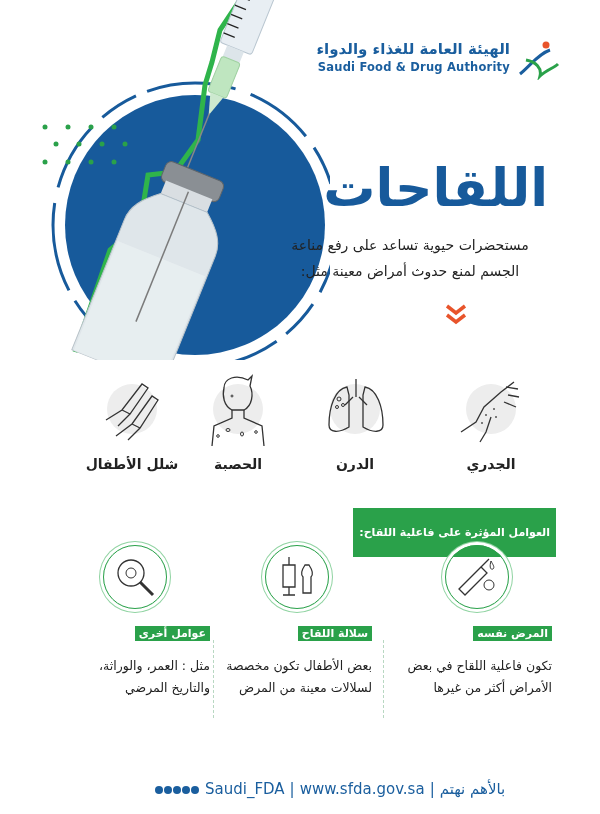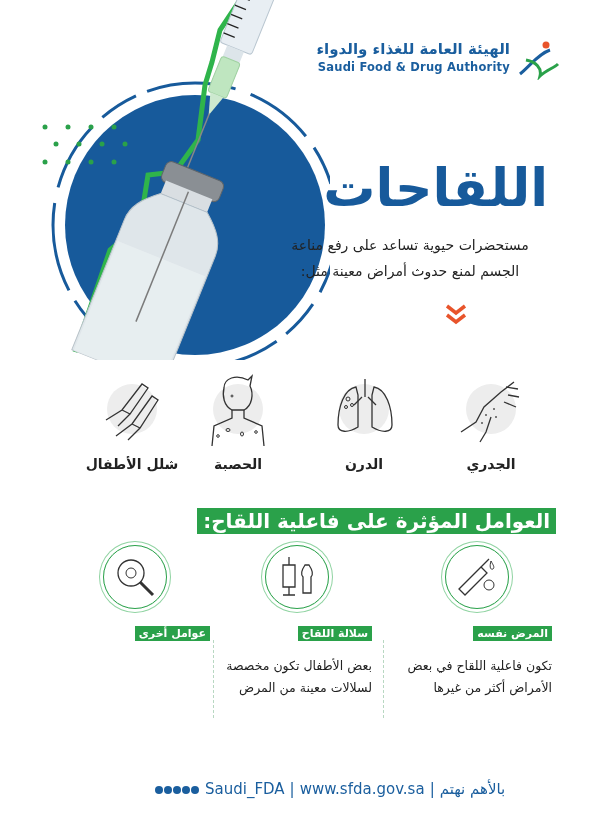--- a/index.html
+++ b/index.html
@@ -12,21 +12,21 @@
   
   .title{position:absolute;right:52px;top:158px;font-size:52px;font-weight:bold;color:#175a9b;direction:rtl;letter-spacing:2px;}
   .intro{position:absolute;right:60px;top:232px;width:260px;font-size:14px;line-height:26px;direction:rtl;text-align:center;color:#222;}
   .chev{position:absolute;left:444px;top:303px;}
   
   .disease{position:absolute;top:372px;width:120px;text-align:center;}
   .disease .icon{width:90px;height:80px;margin:0 auto;position:relative;}
   .disease .icon .halo{position:absolute;left:20px;top:12px;width:50px;height:50px;border-radius:50%;background:#ededed;}
   .disease .lbl{font-size:14px;font-weight:bold;margin-top:4px;direction:rtl;color:#222;}
   
-  .factors-title{position:absolute;right:44px;top:508px;background:#2aa14a;color:#fff;font-size:20px;font-weight:bold;padding:1px 6px;direction:rtl;}
+  .factors-title{position:absolute;right:44px;top:508px;background:#2aa14a;color:#fff;font-size:11px;font-weight:bold;padding:18px 6px;direction:rtl;}
   .factor{position:absolute;top:545px;width:150px;text-align:right;}
   .ring{width:62px;height:62px;margin:0 auto;border-radius:50%;border:1.5px solid #2aa14a;position:relative;box-shadow:0 0 0 3px #fff,0 0 0 4px #8fd3a1;}
   .ring svg{position:absolute;left:9px;top:9px;}
   .tag{display:inline-block;background:#2aa14a;color:#fff;font-size:11px;font-weight:bold;padding:1px 4px;margin-top:17px;direction:rtl;}
   .ftext{font-size:12.5px;line-height:22px;direction:rtl;color:#222;margin-top:14px;}
   .sep{position:absolute;top:640px;height:78px;border-left:1px dashed #b8d8c2;}
   
   .footer{position:absolute;left:155px;top:756px;font-size:15px;color:#1a5e9e;white-space:nowrap;display:flex;align-items:center;gap:5px;margin-top:24px;}
   .soc{display:inline-block;width:8px;height:8px;border-radius:50%;background:#1a5e9e;margin-right:1px;}
 </style>
@@ -105,21 +105,21 @@
       <g fill="#555">
           <circle cx="30" cy="38" r="1"></circle>
           <circle cx="38" cy="32" r="1"></circle>
           <circle cx="26" cy="46" r="1"></circle>
           <circle cx="40" cy="40" r="1"></circle>
         </g>
     </svg>
   </div>
   <div class="lbl">الجدري</div>
 </div>
-<div class="disease" style="left:304px">
+<div class="disease" style="left:295px">
   <div class="icon">
       <div class="halo"></div>
     <svg class="abs" style="left:15px;top:5px" width="62" height="60" viewBox="0 0 62 60">
       <path d="M31 2 L31 20 M28 20 L20 28 M34 20 L42 28" fill="none" stroke="#333" stroke-width="1.3"></path>
       <path d="M22 10 C10 12 4 30 4 48 C4 56 14 56 24 50 L24 18 Z" fill="none" stroke="#333" stroke-width="1.3"></path>
       <path d="M40 10 C52 12 58 30 58 48 C58 56 48 56 38 50 L38 18 Z" fill="none" stroke="#333" stroke-width="1.3"></path>
       <g fill="none" stroke="#333">
           <circle cx="14" cy="22" r="2"></circle>
           <circle cx="18" cy="28" r="1.5"></circle>
           <circle cx="12" cy="30" r="1.5"></circle>
@@ -185,20 +185,21 @@
 
 <div class="factor" style="left:60px">
   <div class="ring">
       <svg width="44" height="44" viewBox="0 0 44 44">
         <circle cx="18" cy="18" r="13" fill="none" stroke="#333" stroke-width="1.3"></circle>
         <circle cx="18" cy="18" r="5" fill="none" stroke="#333"></circle>
         <path d="M27 27 L40 40" stroke="#333" stroke-width="3"></path>
       </svg>
     </div>
   <div class="tag">عوامل أخرى</div>
+  <div class="ftext">مثل : العمر، والوراثة، والتاريخ المرضي</div>
 </div>
 
 <div class="footer">
   <span>
     <span class="soc"></span><span class="soc"></span><span class="soc"></span><span class="soc"></span><span class="soc"></span>
   </span>
   <span>Saudi_FDA</span>
   <span>|</span>
   <span>www.sfda.gov.sa</span>
   <span>|</span>

